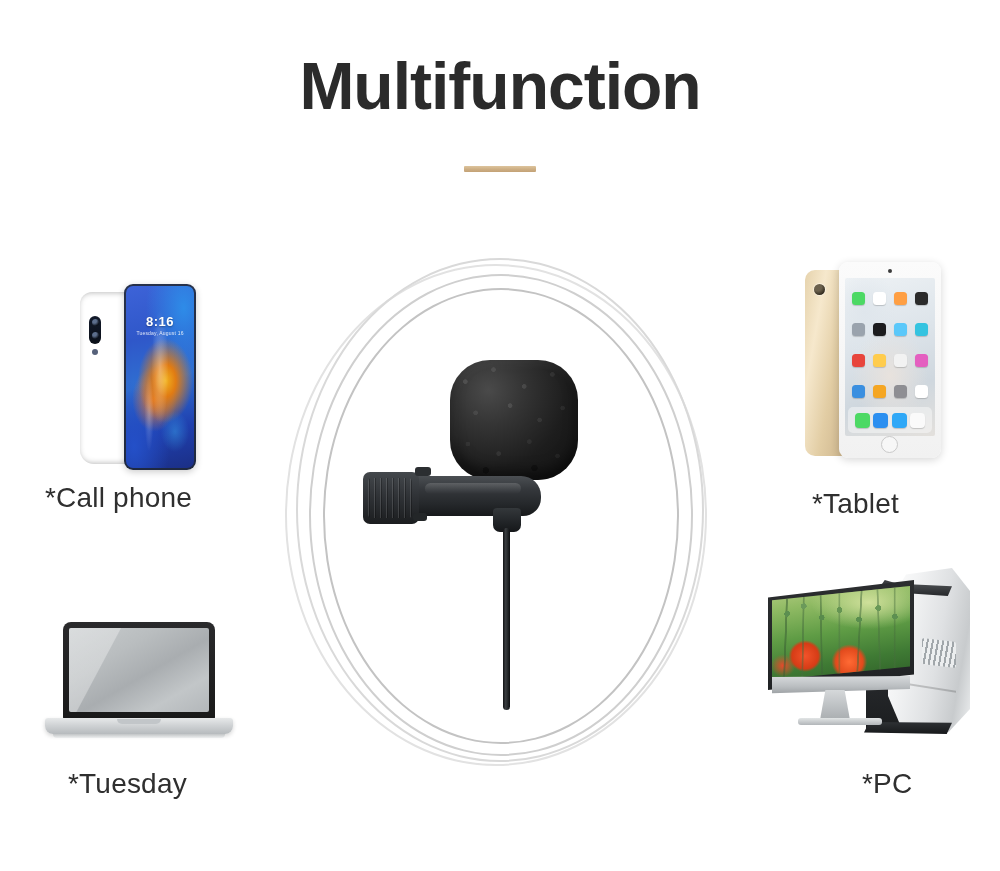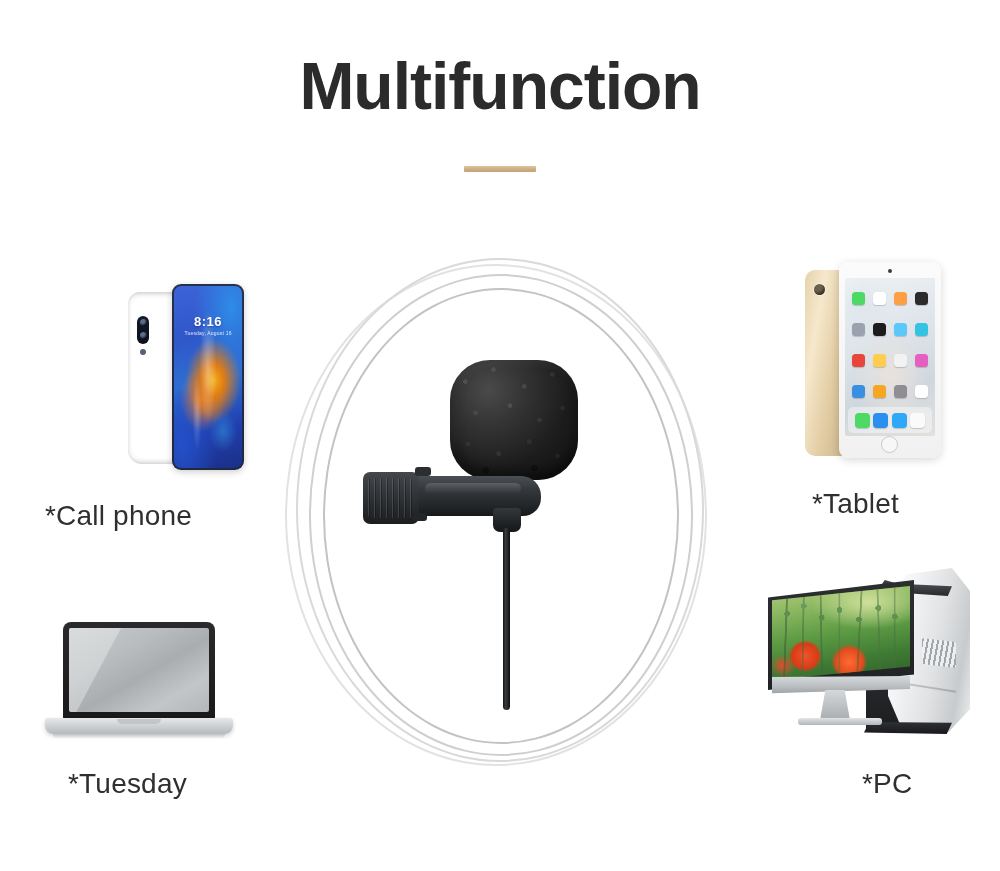--- a/index.html
+++ b/index.html
@@ -40,21 +40,21 @@
 
   
   .caption {
     position: absolute;
     font-size: 28px;
     color: #2f2f2f;
     white-space: nowrap;
     font-weight: 400;
     letter-spacing: 0.2px;
   }
-  #cap-phone  { left: 45px;  top: 500px; text-align: right; }
+  #cap-phone  { left: 45px;  top: 482px; text-align: right; }
   #cap-tablet { left: 812px; top: 488px; }
   #cap-laptop { left: 68px;  top: 768px; }
   #cap-pc     { left: 862px; top: 768px; }
 
   
   .rings { position: absolute; left: 285px; top: 258px; width: 430px; height: 535px; }
   .ring {
     position: absolute;
     border-style: solid;
     border-radius: 50%;
@@ -155,21 +155,21 @@
   }
   .mic-cable {
     position: absolute;
     left: 148px; top: 168px;
     width: 7px; height: 182px;
     border-radius: 4px;
     background: linear-gradient(90deg,#121315 0%, #3a3d40 38%, #222527 70%, #0e0f11 100%);
   }
 
   
-  .phone { position: absolute; left: 80px; top: 284px; width: 116px; height: 186px; margin-left: 48px; }
+  .phone { position: absolute; left: 80px; top: 284px; width: 116px; height: 186px; }
   .phone-back {
     position: absolute;
     left: 0px; top: 8px;
     width: 56px; height: 172px;
     border-radius: 12px 4px 6px 14px;
     background: linear-gradient(105deg,#2b3css 0%, #26314b 0%, #33405f 40%, #1f2941 78%, #17202f 100%);
     box-shadow: inset -2px 0 6px rgba(0,0,0,.35);
   }
   .phone-cam {
     position: absolute;

